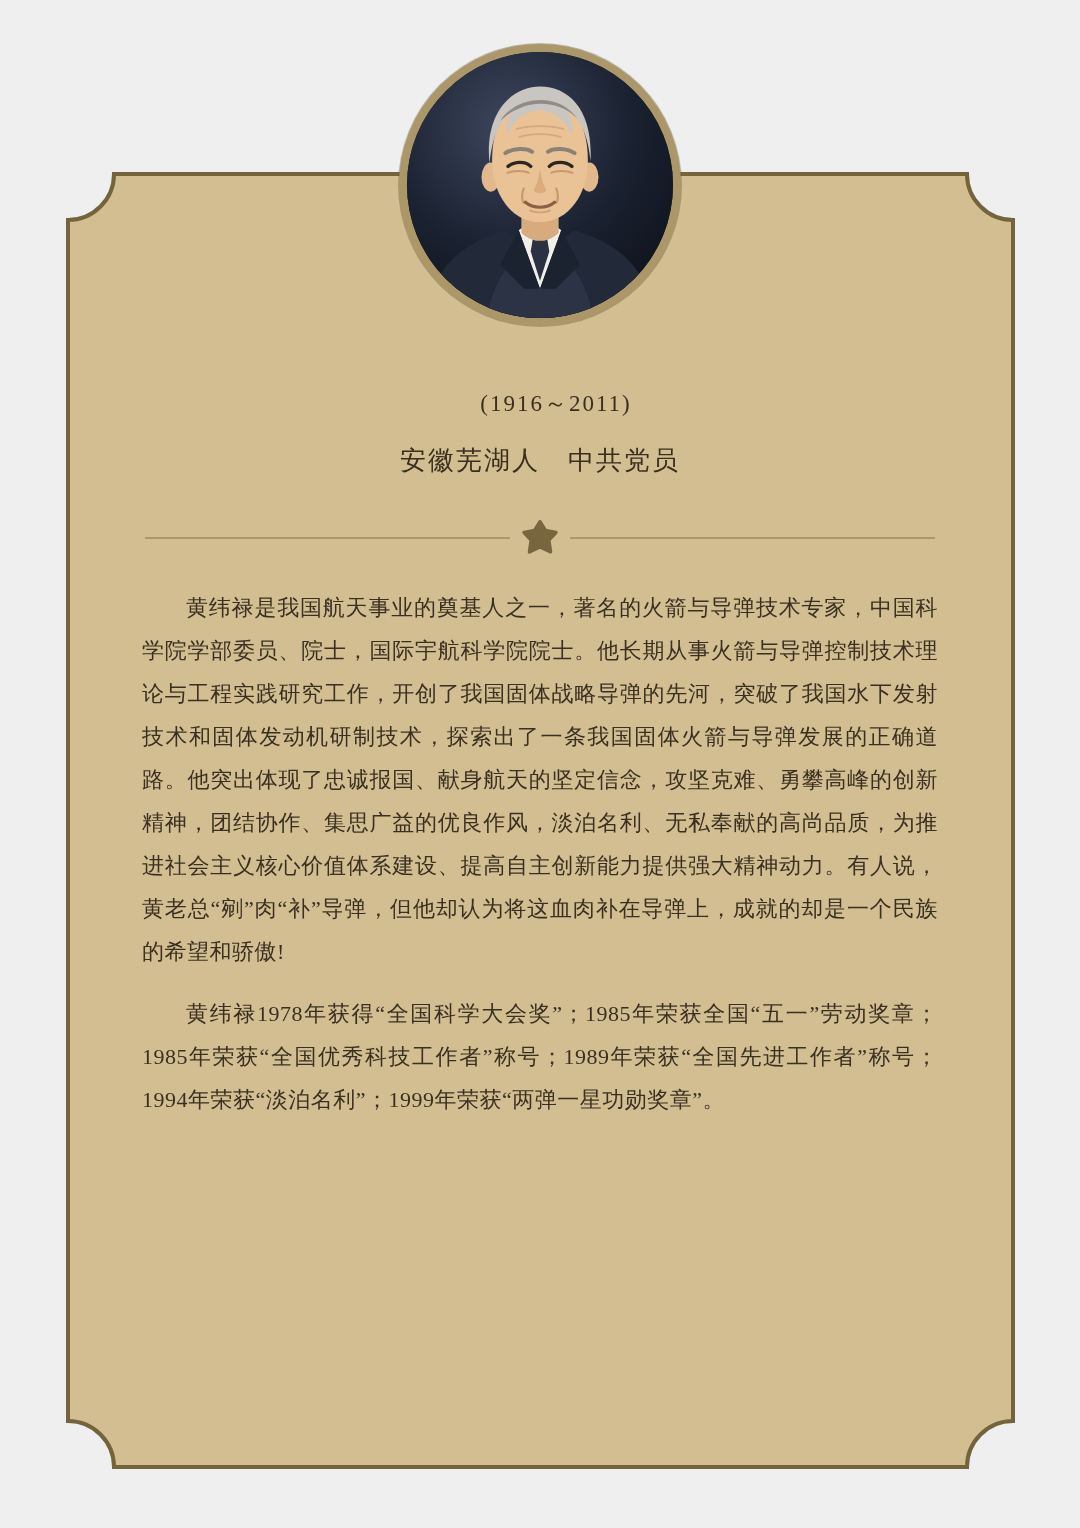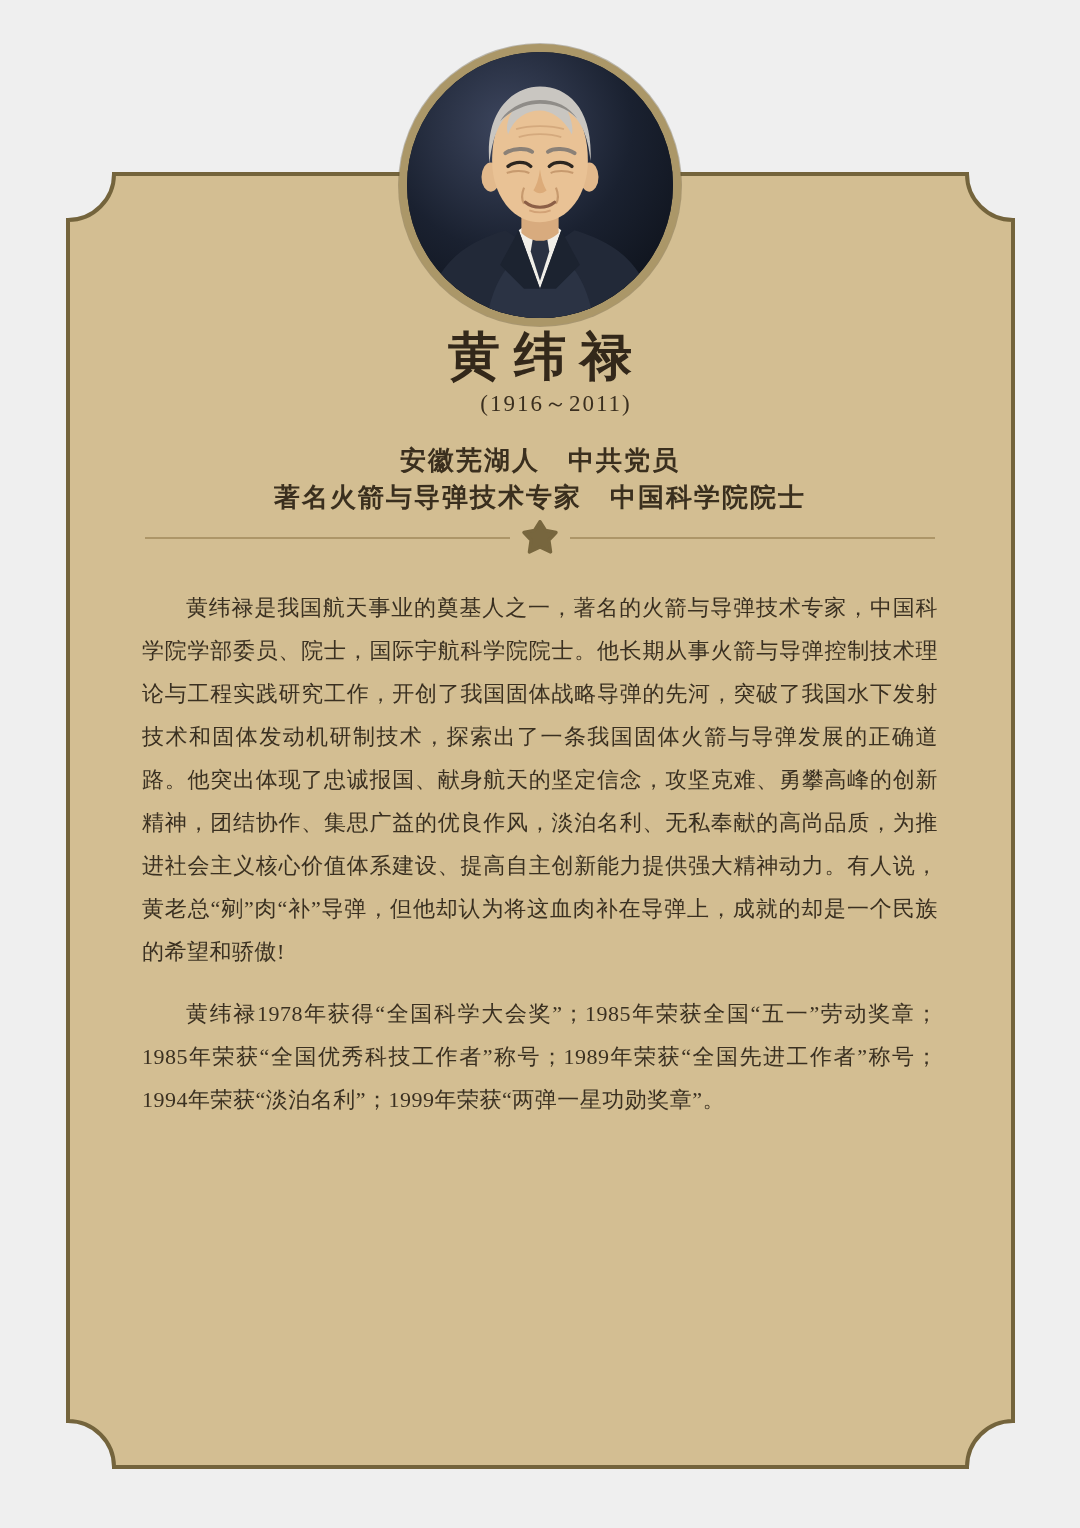--- a/index.html
+++ b/index.html
@@ -37,21 +37,21 @@
   .lifespan{
     position:absolute;top:388px;left:0;width:100%;
     text-align:center;
     font-size:23px;letter-spacing:2px;
     color:#3a2f1f;
     padding-left:16px;
   }
   .info-line{
     position:absolute;left:0;width:100%;
     text-align:center;
-    font-size:26px;font-weight:700;
+    font-size:26px;font-weight:400;
     color:#3a2f1e;
     letter-spacing:2px;
   }
   .info-line.l1{top:443px;}
   .info-line.l2{top:480px;}
 
   
   .divider{
     position:absolute;top:520px;left:50%;transform:translateX(-50%);
     width:790px;height:36px;
@@ -136,25 +136,23 @@
       <path d="M 88 102 C 86 107 86 111 88 114" stroke="#c79a6e" stroke-width="1.6" fill="none"></path>
       <path d="M 112 102 C 114 107 114 111 112 114" stroke="#c79a6e" stroke-width="1.6" fill="none"></path>
       <path d="M 89 113 C 95 118 105 118 111 113" stroke="#8c5f46" stroke-width="2.4" fill="none" stroke-linecap="round"></path>
       <path d="M 92 119 C 97 121 103 121 108 119" stroke="#d2a276" stroke-width="1.4" fill="none"></path>
 
       <path d="M 82 58 C 92 55 108 55 118 58" stroke="#d4a97d" stroke-width="1.3" fill="none"></path>
       <path d="M 84 64 C 93 61 107 61 116 64" stroke="#d4a97d" stroke-width="1.3" fill="none"></path>
     </svg>
   </div>
 
-  <div class="person-name">黄纬禄</div>
   <div class="lifespan">(1916～2011)</div>
 
   <div class="info-line l1">安徽芜湖人　中共党员</div>
-  <div class="info-line l2">著名火箭与导弹技术专家　中国科学院院士</div>
 
   <div class="divider">
     <div class="rule"></div>
     <div class="star-wrap">
       <svg viewBox="0 0 32 32" xmlns="http://www.w3.org/2000/svg" aria-hidden="true">
         <polygon points="16,1.5 20.9,9.2 30.2,11.1 23.9,17.9 25.4,28.4 16,24 6.6,28.4 8.1,17.9 1.8,11.1 11.1,9.2" fill="#77663e" stroke="#77663e" stroke-width="3" stroke-linejoin="round"></polygon>
       </svg>
     </div>
     <div class="rule"></div>
   </div>

